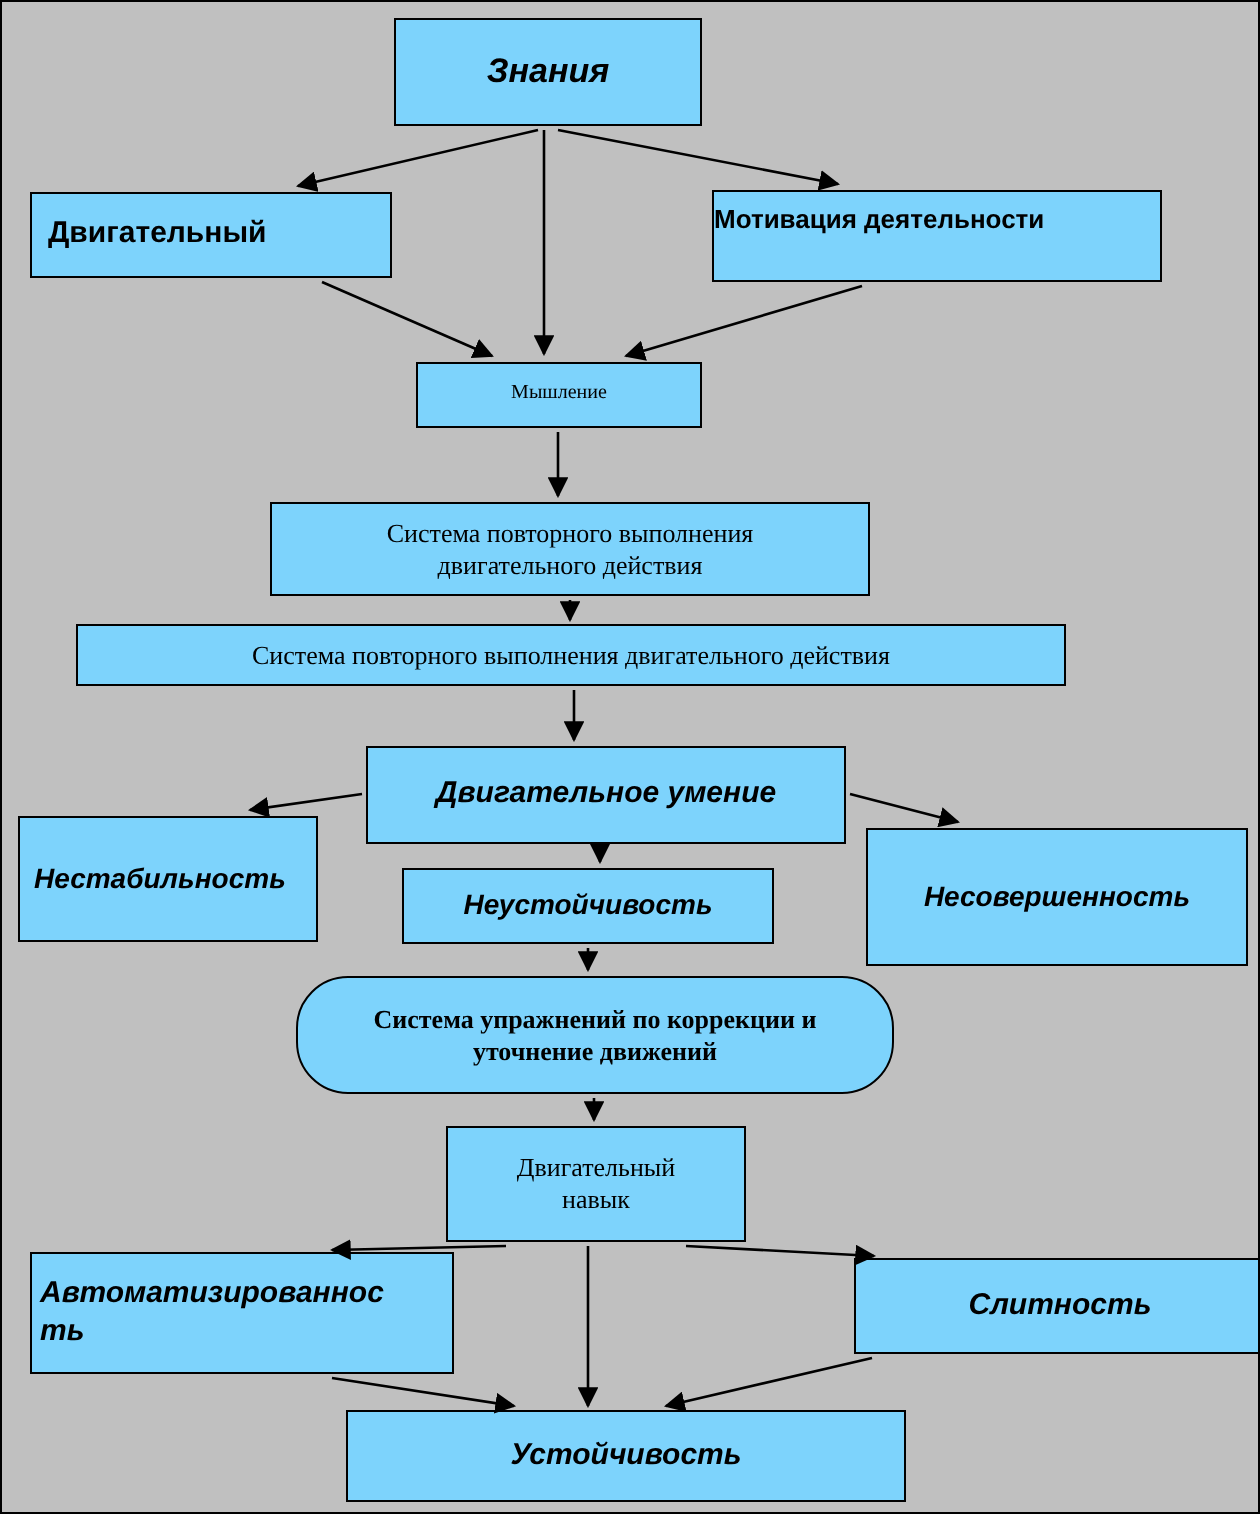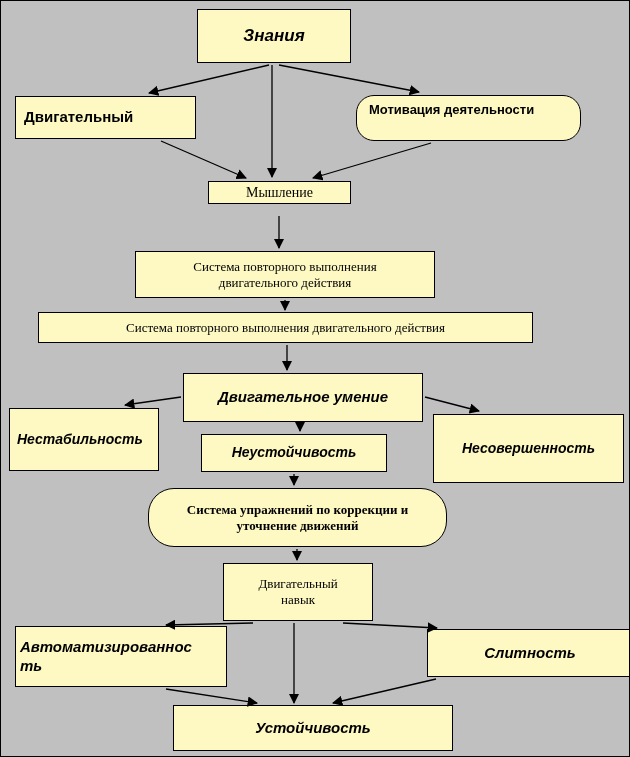--- a/index.html
+++ b/index.html
@@ -14,39 +14,39 @@
     color:#000;
   }
   .arrows {
     position:absolute; left:0; top:0;
     width:630px; height:757px;
     z-index:5;
     pointer-events:none;
   }
   .node {
     position:absolute;
-    background:#fef9c3;
+    background:#7dd3fc;
     border:1px solid #000000;
     display:flex;
     align-items:center;
     justify-content:center;
     text-align:center;
     padding:2px 6px;
     line-height:1.22;
     z-index:2;
   }
   .label { white-space:pre-line; }
   .bi   { font-family:"Liberation Sans", sans-serif; font-weight:bold; font-style:italic; }
   .bs   { font-family:"Liberation Sans", sans-serif; font-weight:bold; }
   .bserif { font-weight:bold; }
 
   .n-znaniya    { left:196px; top:8px;   width:154px; height:54px; font-size:17px; }
   .n-dvigatelny { left:14px;  top:95px;  width:181px; height:43px; font-size:15px; justify-content:flex-start; text-align:left; padding-left:8px; }
-  .n-motivatsiya{ left:355px; top:94px;  width:225px; height:46px; font-size:13px; align-items:flex-start; justify-content:flex-start; text-align:left; padding:6px 12px;border-radius:18px; }
-  .n-myshlenie  { left:207px; top:180px; width:143px; height:23px; font-size:14px; }
+  .n-motivatsiya{ left:355px; top:94px;  width:225px; height:46px; font-size:13px; align-items:flex-start; justify-content:flex-start; text-align:left; padding:6px 0; }
+  .n-myshlenie  { left:207px; top:180px; width:143px; height:33px; font-size:10px; }
   .n-sistema2   { left:134px; top:250px; width:300px; height:47px; font-size:13px; }
   .n-sistemaw   { left:37px;  top:311px; width:495px; height:31px; font-size:13px; }
   .n-umenie     { left:182px; top:372px; width:240px; height:49px; font-size:15px; }
   .n-nestab     { left:8px;   top:407px; width:150px; height:63px; font-size:14px; justify-content:flex-start; text-align:left; padding-left:7px; }
   .n-neust      { left:200px; top:433px; width:186px; height:38px; font-size:14px; }
   .n-nesov      { left:432px; top:413px; width:191px; height:69px; font-size:14px; }
   .n-uprazh     { left:147px; top:487px; width:299px; height:59px; font-size:13px;border-radius:26px; }
   .n-navyk      { left:222px; top:562px; width:150px; height:58px; font-size:13px; }
   .n-avtomat    { left:14px;  top:625px; width:212px; height:61px; font-size:15px; justify-content:flex-start; text-align:left; padding-left:4px; }
   .n-slit       { left:410px; top:628px; width:206px; height:48px; font-size:15px;margin-left:16px; }

